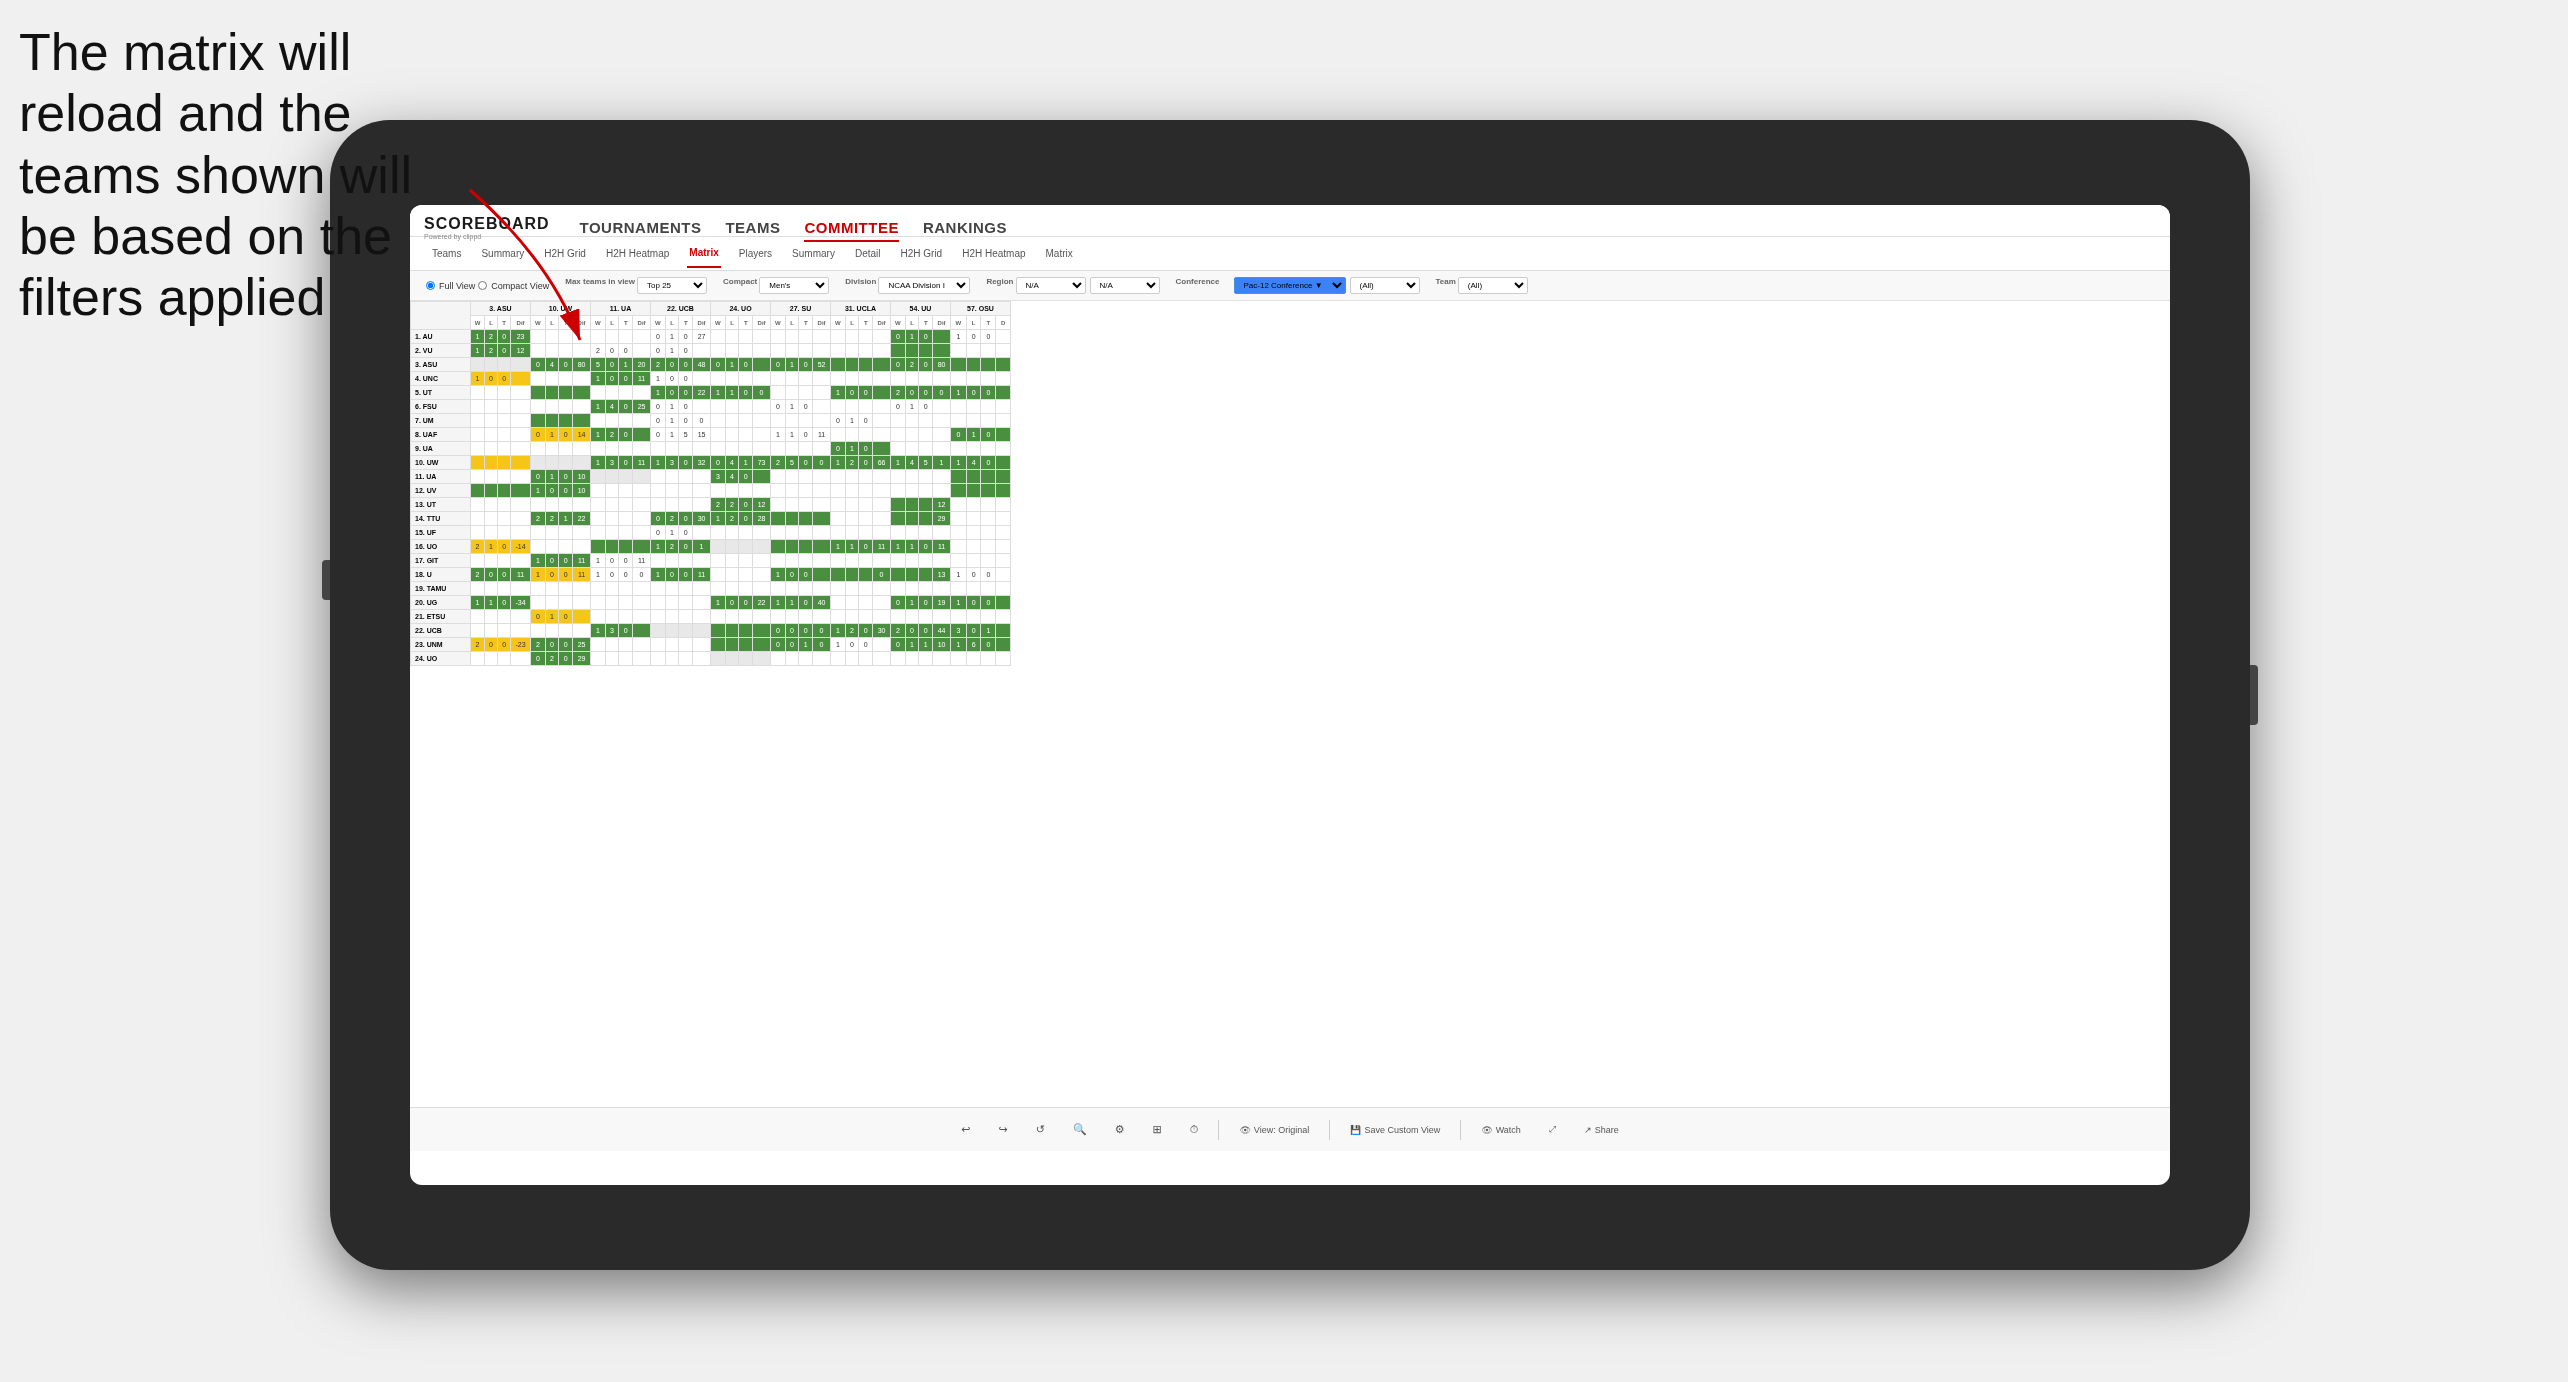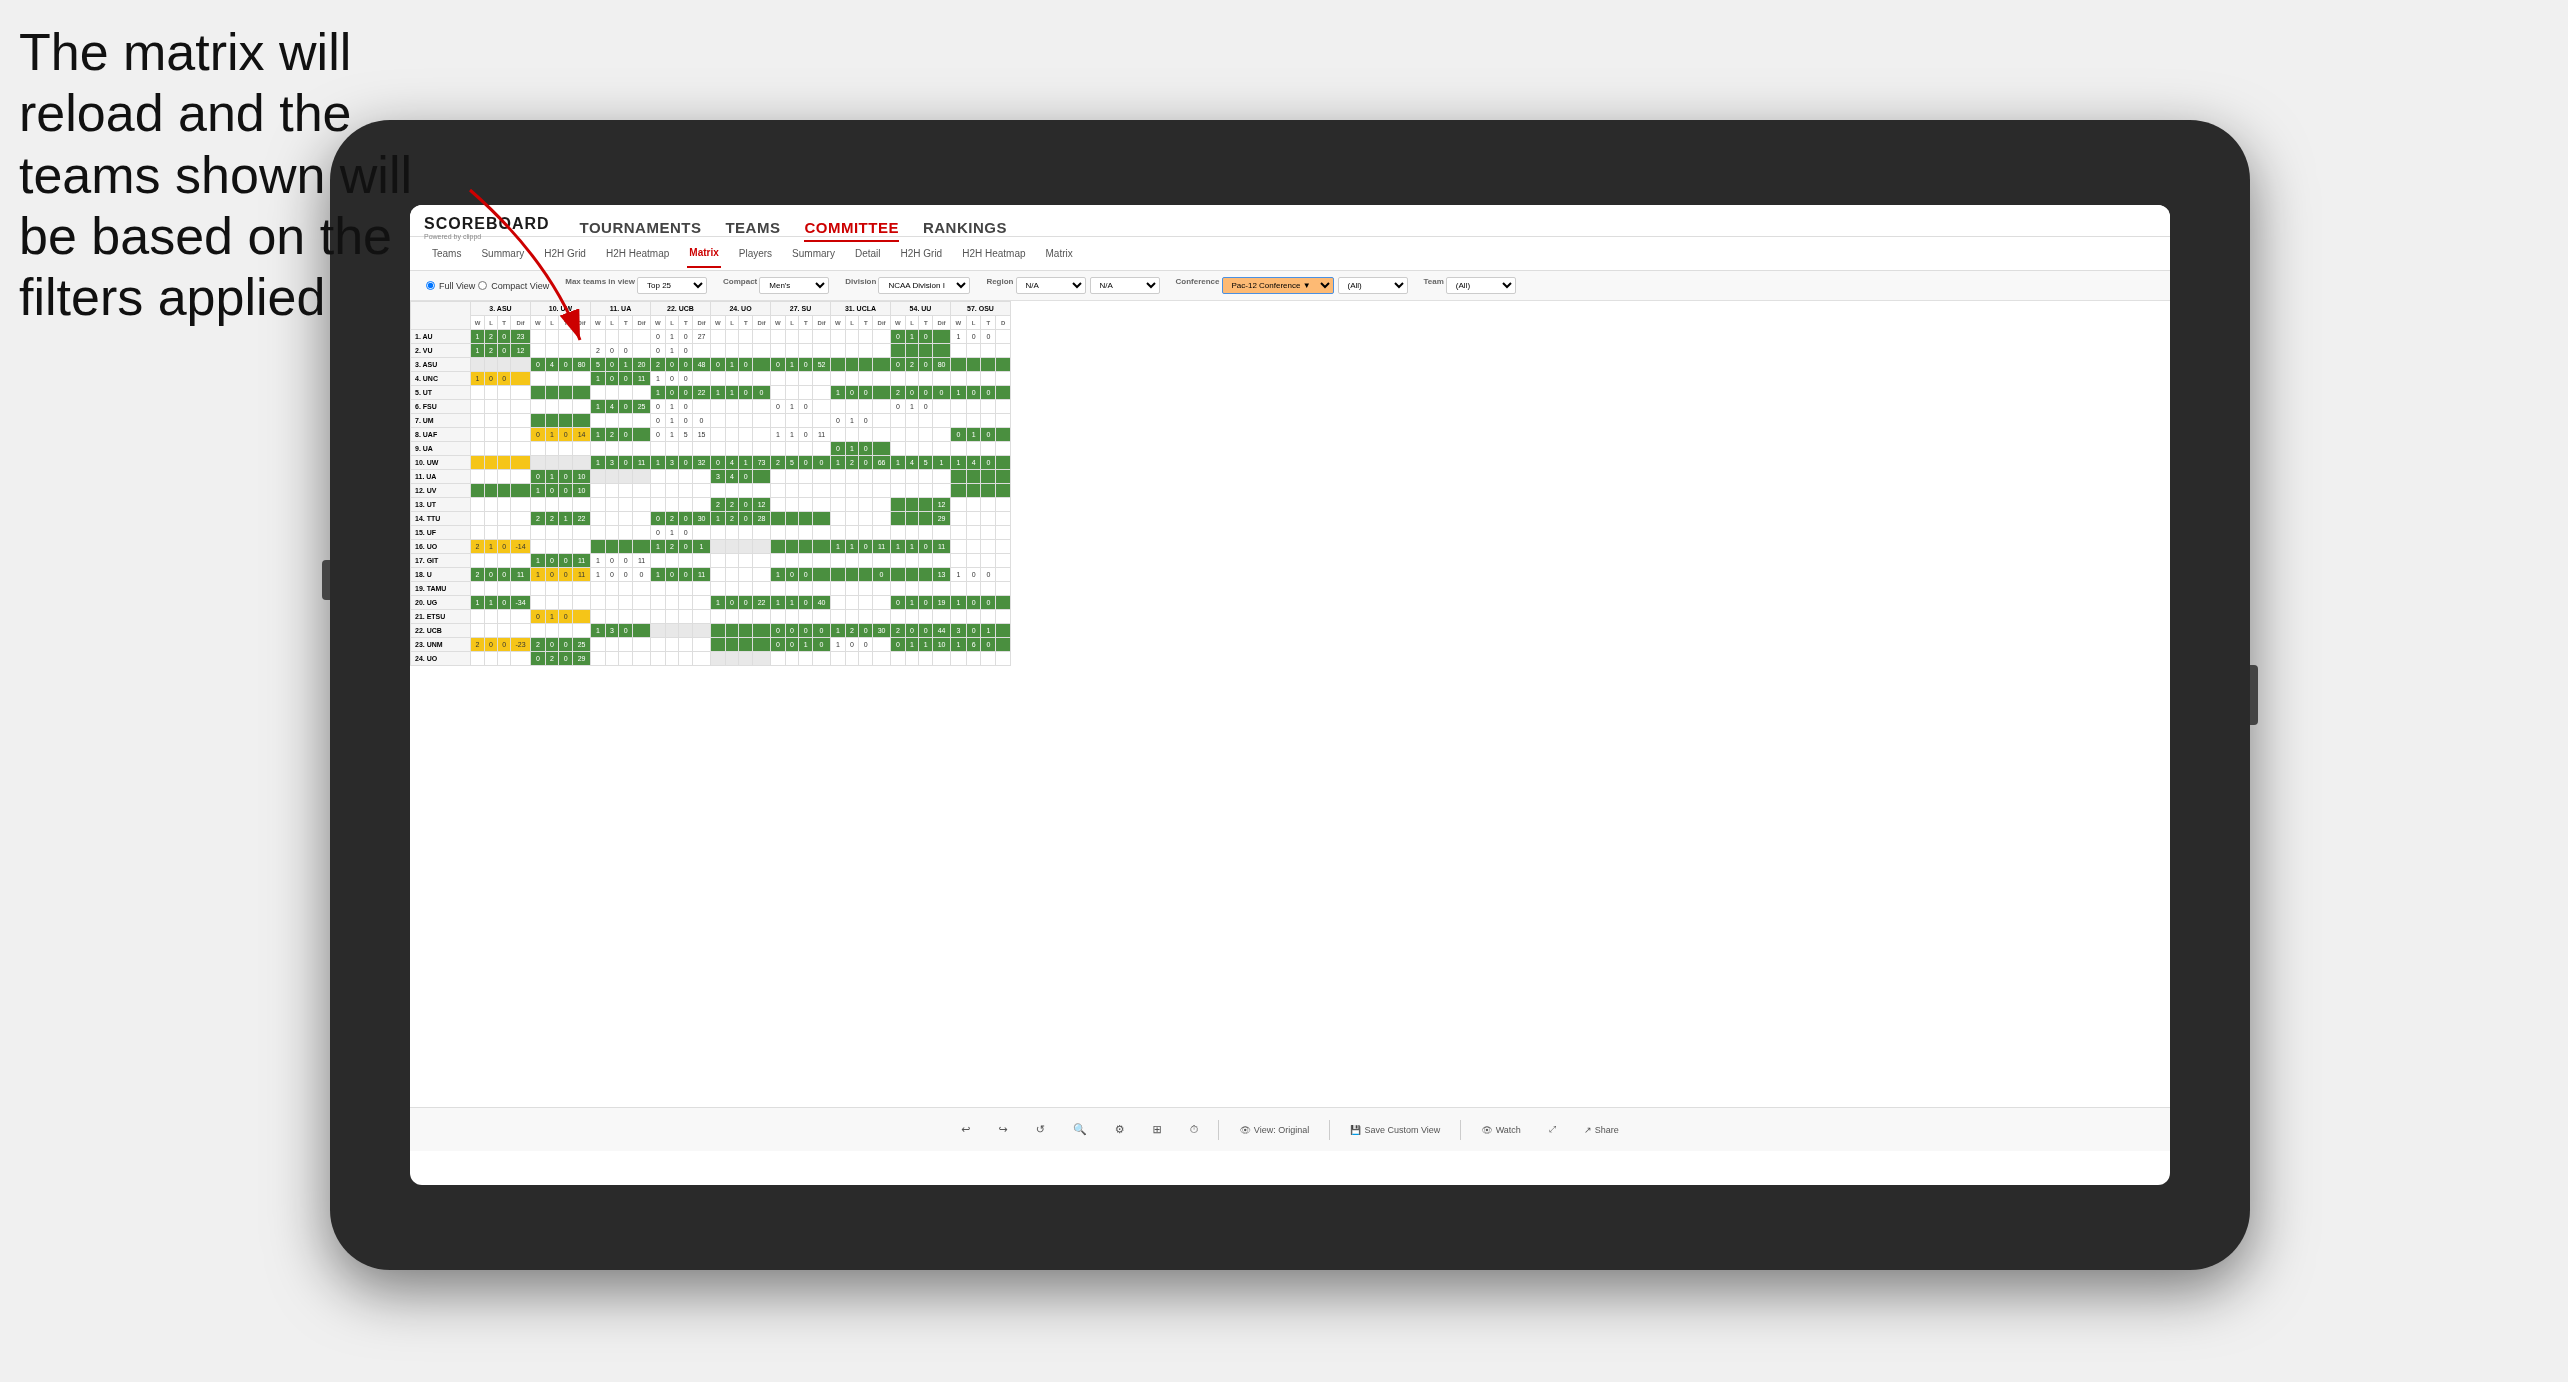--- a/index.html
+++ b/index.html
@@ -173,22 +173,23 @@
     .filter-select {
       font-size: 8px;
       padding: 2px 5px;
       border: 1px solid #ccc;
       background: #fff;
       border-radius: 2px;
       min-width: 70px;
     }
 
     .filter-select.highlighted {
-      background: #fdba74;
+      background: #3b82f6;
       border-color: #4a90e2;
+      margin-left: 12px;
     }
 
     
     .matrix-area {
       overflow: auto;
       height: calc(980px - 50px - 34px - 46px - 44px);
       background: #fff;
     }
 
     .matrix-table {

